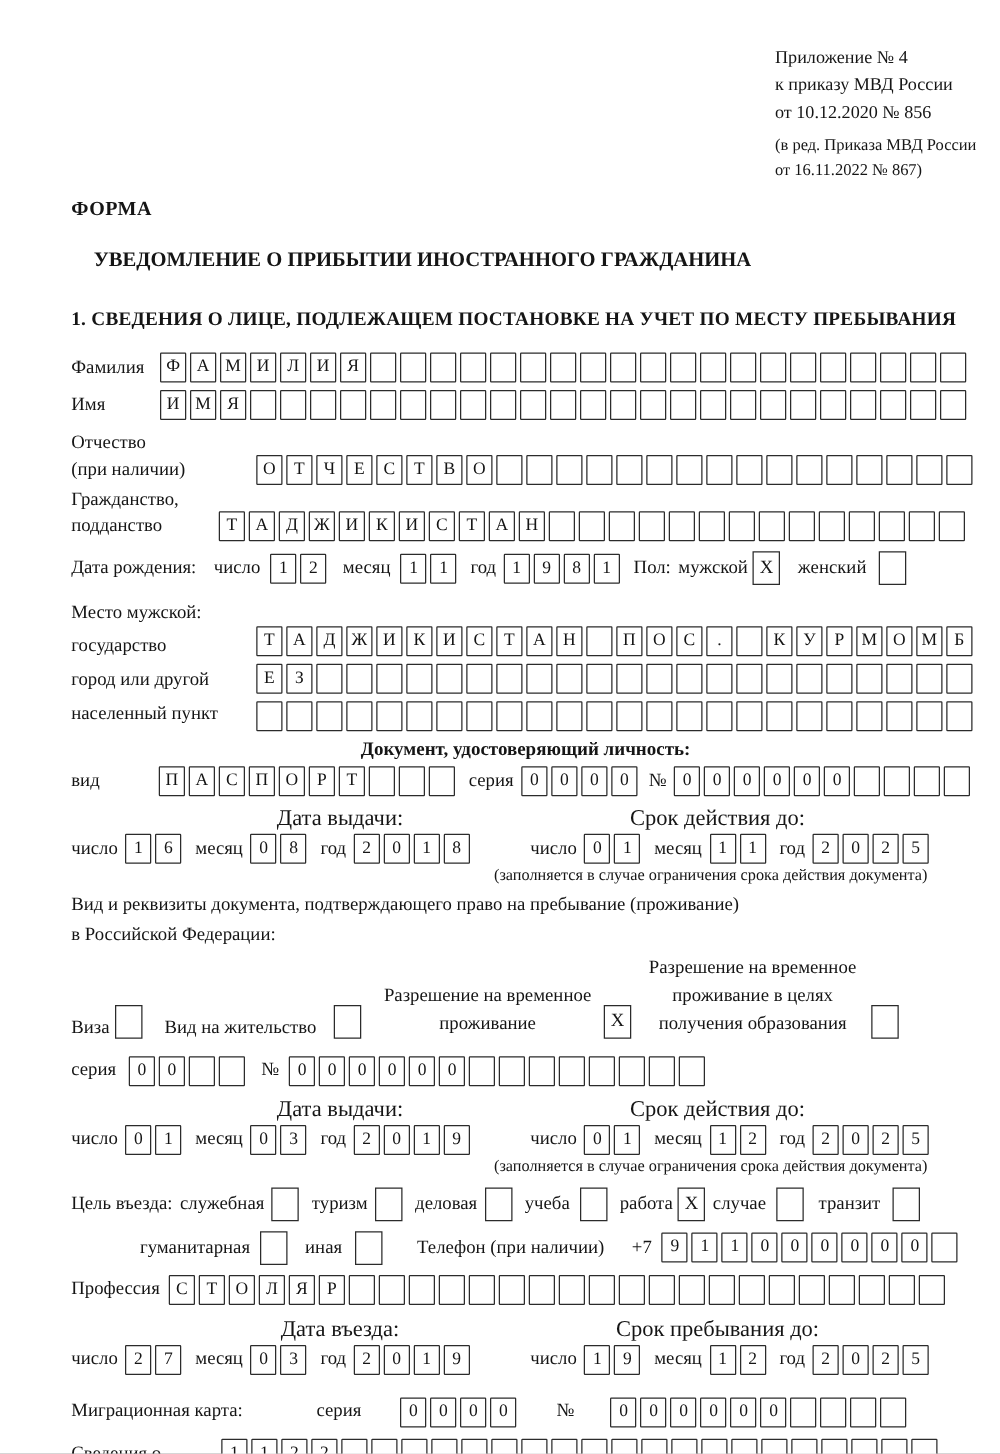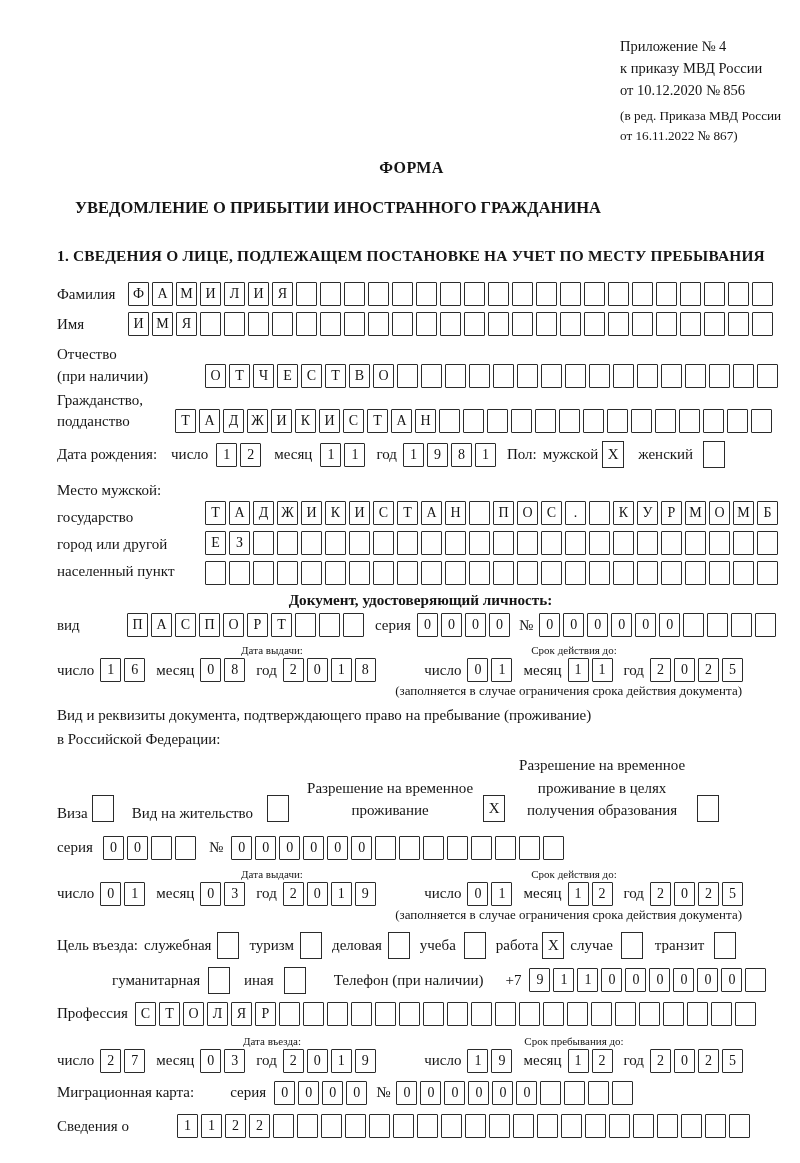--- a/index.html
+++ b/index.html
@@ -3,38 +3,38 @@
 <meta charset="utf-8">
 <style>
   html,body{margin:0;padding:0;background:#9a9a9a;}
   .page{
     width:800px;height:1163px;background:#ffffff;margin:0 auto;
     box-sizing:border-box;padding:36px 6px 0 57px;position:relative;overflow:hidden;
     font-family:"Liberation Serif","DejaVu Serif",serif;color:#151515;
   }
   .hdr{margin-left:563px;width:200px;font-size:14.5px;line-height:1.5;}
   .hdr-amend{font-size:13.2px;line-height:1.5;margin-top:5px;}
-  .forma{text-align:center;padding-right:28px;font-weight:bold;font-size:16px;margin-top:13px;letter-spacing:.4px;}
+  .forma{text-align:left;padding-right:28px;font-weight:bold;font-size:16px;margin-top:13px;letter-spacing:.4px;}
   .title{width:676px;margin-left:-57px;text-align:center;font-weight:bold;font-size:16.5px;line-height:1.6;margin-top:18px;}
   .title .u{display:inline-block;width:80px;border-bottom:2.2px solid #3a3a3a;height:13px;margin-left:10px;}
   .sec{font-weight:bold;font-size:15.4px;margin-top:26px;letter-spacing:.2px;}
   .lb{font-size:15px;}
   .row{display:flex;align-items:center;}
   .rowt{display:flex;align-items:flex-end;}
   .bxs{display:flex;flex-wrap:nowrap;}
   .bx{flex:0 0 19px;width:19px;height:22px;border:1.3px solid #2b2b2b;border-radius:1px;margin-right:3px;
       display:flex;align-items:center;justify-content:center;font-size:14px;background:#fff;}
   .cb{flex:0 0 20px;width:20px;height:25px;border:1.3px solid #2b2b2b;display:inline-flex;align-items:center;
       justify-content:center;font-size:15px;background:#fff;}
   .stack{line-height:1.45;font-size:15px;}
   .dl{font-size:15px;}
   .dategrp{display:flex;align-items:center;}
   .dategrp .dl{margin-right:6px;}
   .dategrp .bxs{margin-right:8px;}
-  .dr-heads{display:flex;font-size:11px;gap:40px;}
+  .dr-heads{display:flex;font-size:18px;gap:40px;}
   .dr-heads .h-left{width:220px;margin-left:105px;text-align:center;}
   .dr-heads .h-right{width:230px;margin-left:auto;margin-right:105px;text-align:center;}
   .note{font-size:13px;text-align:right;margin-right:52px;margin-top:1px;}
   .center-h{text-align:center;font-weight:bold;font-size:15.2px;margin-top:6px;margin-right:10px;}
   .opt-block{text-align:center;line-height:1.5;font-size:15px;}
 </style>
 </head>
 <body>
 
 <div class="page">
@@ -592,21 +592,21 @@
       <span class="dl">год</span>
       <span class="bxs">
           <span class="bx">2</span>
           <span class="bx">0</span>
           <span class="bx">2</span>
           <span class="bx">5</span>
         </span>
     </span>
   </div>
 
-  <div class="row" style="margin-top:8px;">
+  <div class="row" style="margin-top:18px;gap:23px;">
     <span class="lb">Миграционная карта:</span>
     <span class="lb" style="margin-left:36px;margin-right:8px;">серия</span>
     <span class="bxs">
         <span class="bx">0</span>
         <span class="bx">0</span>
         <span class="bx">0</span>
         <span class="bx">0</span>
       </span>
     <span class="lb" style="margin-left:6px;margin-right:6px;">№</span>
     <span class="bxs">

